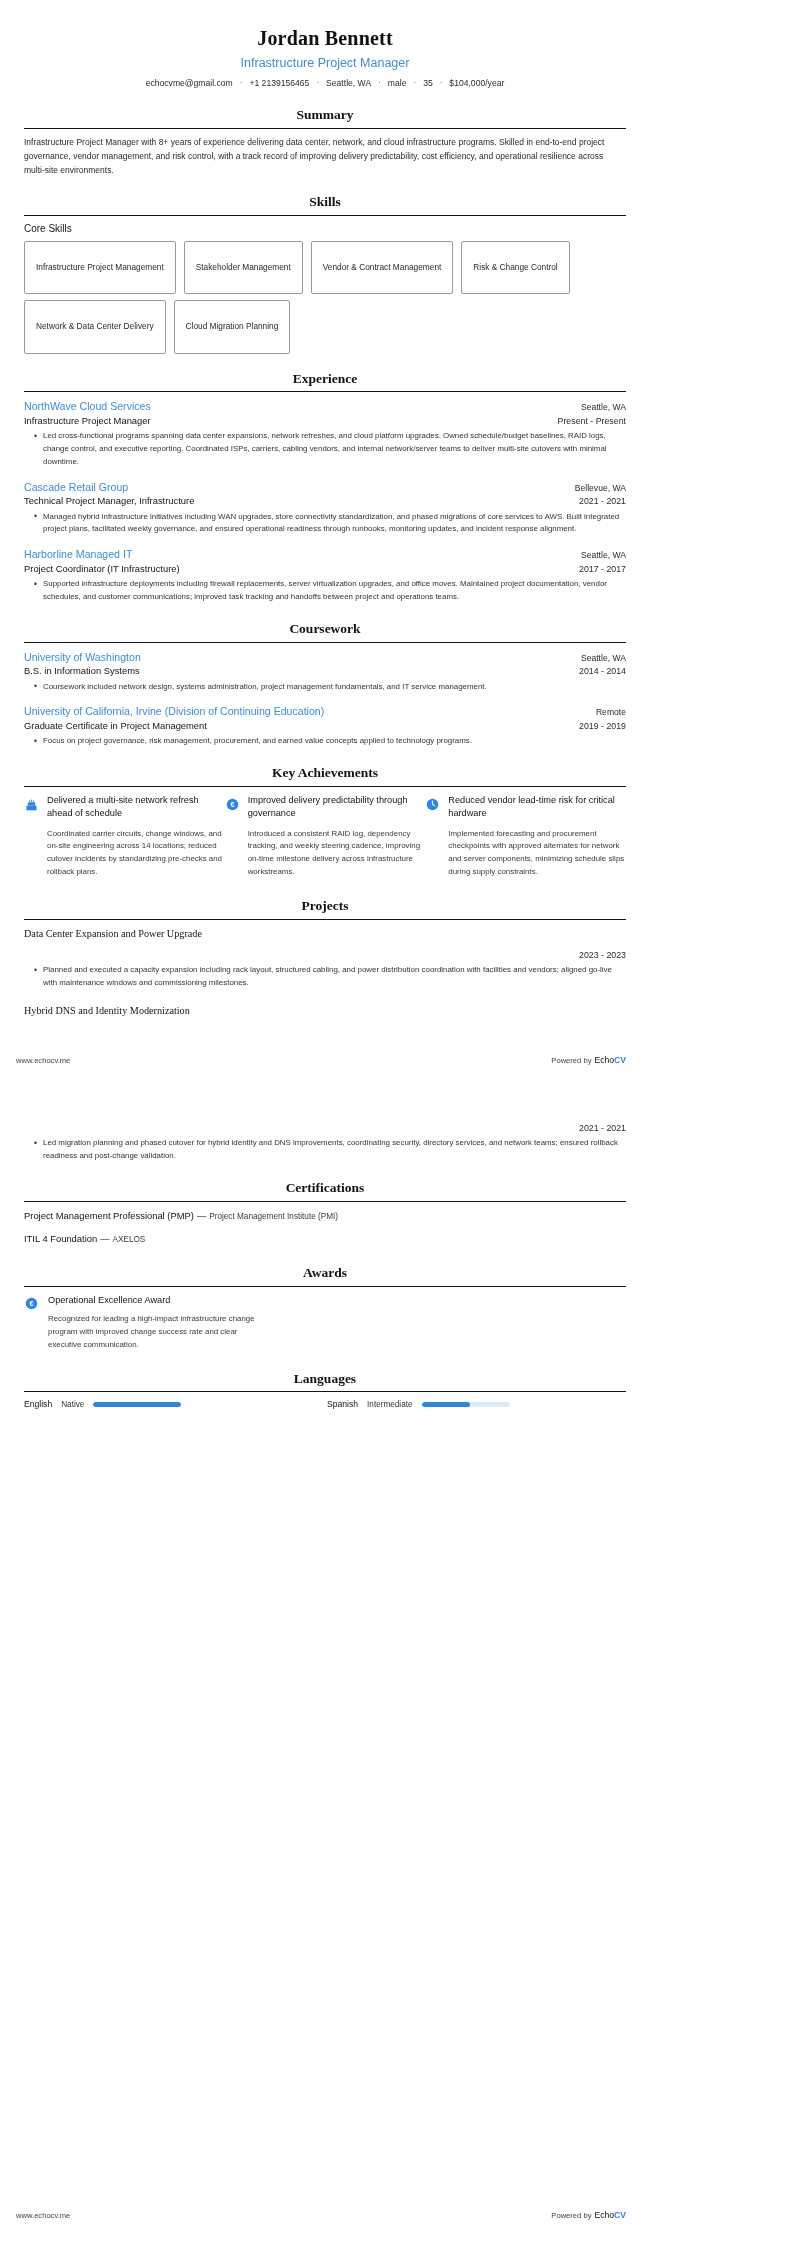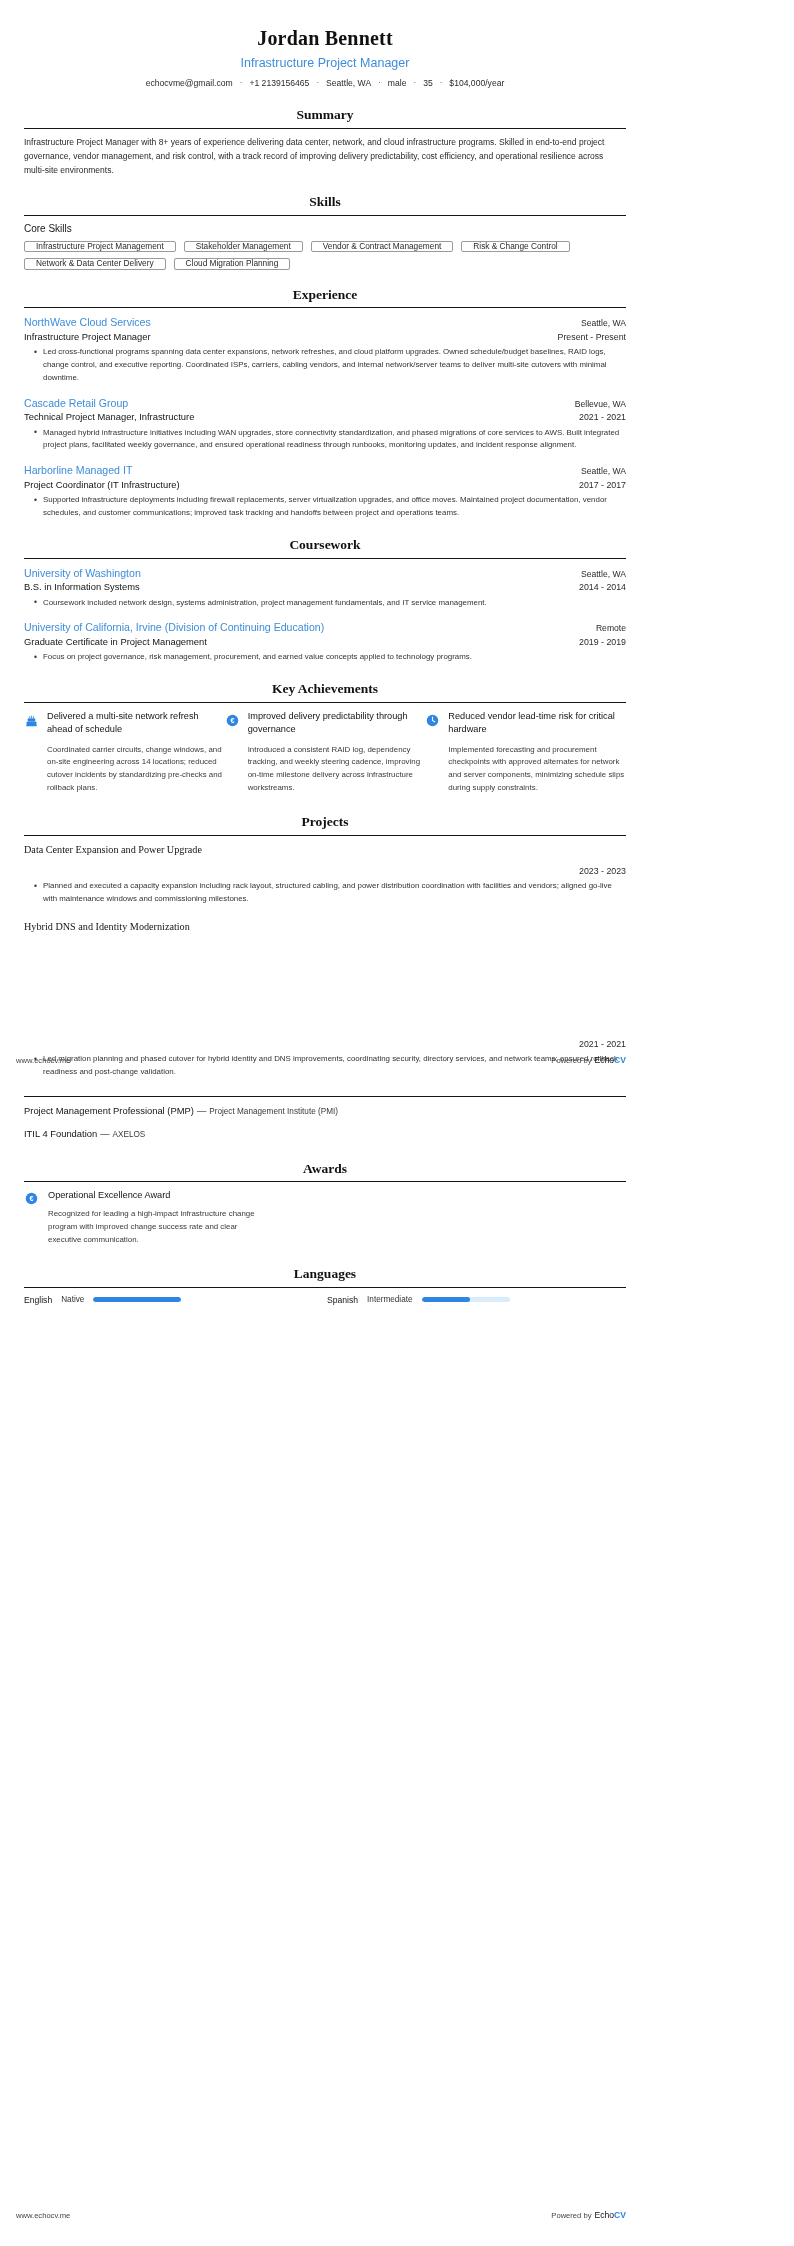--- a/index.html
+++ b/index.html
@@ -94,21 +94,21 @@
     margin-bottom: 7px;
   }
   .chips {
     display: flex;
     flex-wrap: wrap;
     gap: 6px 8px;
   }
   .chip {
     border: 1px solid #9a9a9a;
     border-radius: 2px;
-    padding: 0 11px;
+    padding: 21px 11px;
     font-size: 8.3px;
     color: #2a2a2a;
     line-height: 1.1;
     background: #fff;
     white-space: nowrap;
   }
 
   
   .entry { margin-bottom: 11px; }
   .entry:last-child { margin-bottom: 0; }
@@ -500,20 +500,21 @@
           <div class="proj-dates">2021 - 2021</div>
           <ul class="bullets">
             <li>Led migration planning and phased cutover for hybrid identity and DNS improvements, coordinating security, directory services, and network teams; ensured rollback readiness and post-change validation.</li>
           </ul>
         </div>
 
       </div>
     </div>
 
     <div class="section" style="margin-top:17px;">
+      <div class="sec-title">Certifications</div>
       <div class="sec-rule"></div>
       <div class="sec-body">
         <div class="cert-row">
           <span>Project Management Professional (PMP)</span><span class="cert-sep">—</span><span class="cert-issuer">Project Management Institute (PMI)</span>
         </div>
         <div class="cert-row">
           <span>ITIL 4 Foundation</span><span class="cert-sep">—</span><span class="cert-issuer">AXELOS</span>
         </div>
       </div>
     </div>

